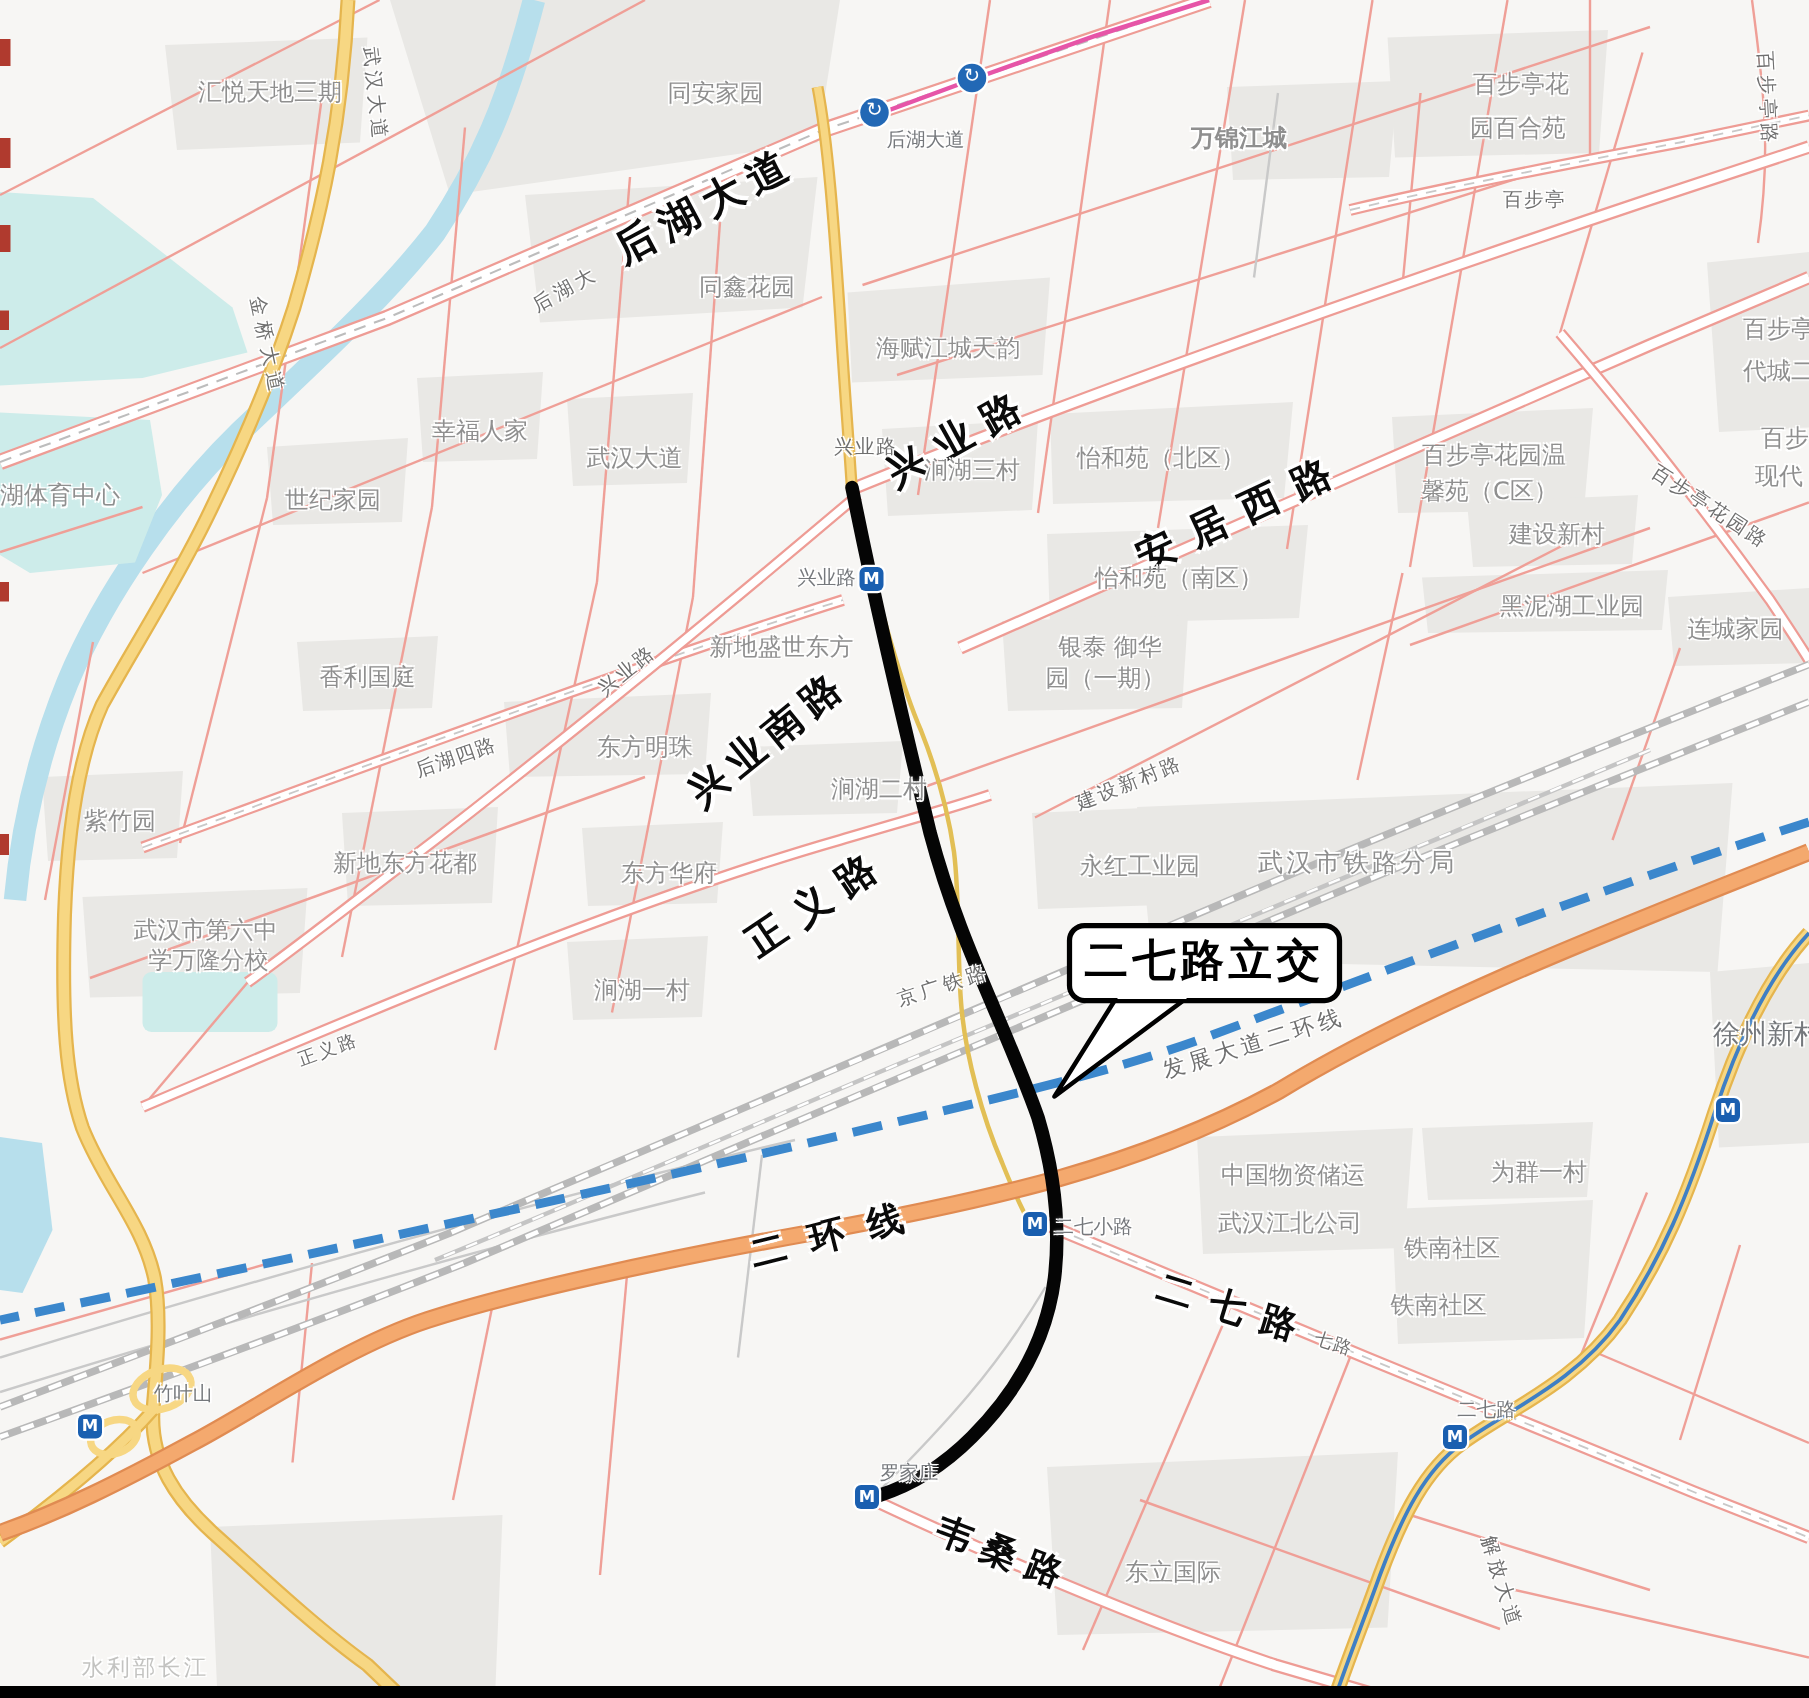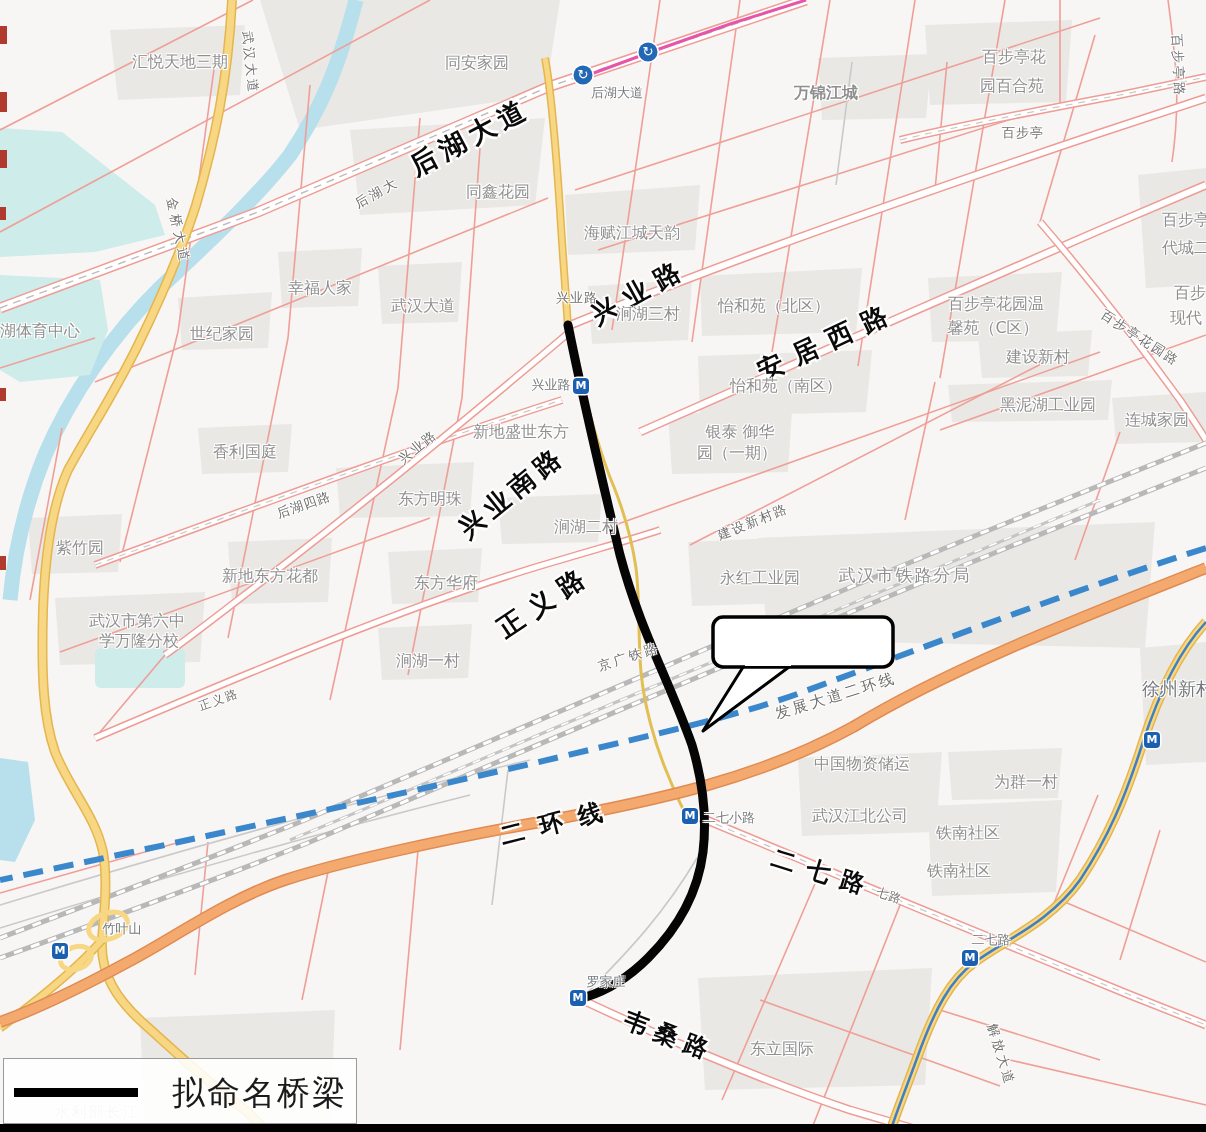--- a/index.html
+++ b/index.html
@@ -288,37 +288,34 @@
       <div class="label poi" style="left: 993px; top: 328px; transform: translate(-50%, -50%) rotate(0deg);">馨苑（C区）</div>
       <div class="label poi" style="left: 1186px; top: 220px; transform: translate(-50%, -50%) rotate(0deg);">百步亭</div>
       <div class="label poi" style="left: 1186px; top: 248px; transform: translate(-50%, -50%) rotate(0deg);">代城二</div>
       <div class="label poi" style="left: 1190px; top: 293px; transform: translate(-50%, -50%) rotate(0deg);">百步</div>
       <div class="label poi" style="left: 1186px; top: 318px; transform: translate(-50%, -50%) rotate(0deg);">现代</div>
       <div class="label poi" style="left: 905px; top: 575px; font-size: 17px; letter-spacing: 2px; transform: translate(-50%, -50%) rotate(0deg);">武汉市铁路分局</div>
       <div class="label poi" style="left: 760px; top: 578px; transform: translate(-50%, -50%) rotate(0deg);">永红工业园</div>
       <div class="label poi" style="left: 137px; top: 621px; transform: translate(-50%, -50%) rotate(0deg);">武汉市第六中</div>
       <div class="label poi" style="left: 139px; top: 641px; transform: translate(-50%, -50%) rotate(0deg);">学万隆分校</div>
       <div class="label poi" style="left: 428px; top: 661px; transform: translate(-50%, -50%) rotate(0deg);">涧湖一村</div>
-      <div class="label poi" style="left: 862px; top: 764px; transform: translate(-50%, -50%) rotate(0deg);">中国物资储运</div>
+      <div class="label poi" style="left: 862px; top: 784px; transform: translate(-50%, -50%) rotate(0deg);">中国物资储运</div>
       <div class="label poi" style="left: 860px; top: 816px; transform: translate(-50%, -50%) rotate(0deg);">武汉江北公司</div>
       <div class="label poi" style="left: 990px; top: 782px; transform: translate(-50%, -50%) rotate(0deg); margin-left: 36px;">为群一村</div>
       <div class="label poi" style="left: 968px; top: 833px; transform: translate(-50%, -50%) rotate(0deg);">铁南社区</div>
       <div class="label poi" style="left: 959px; top: 871px; transform: translate(-50%, -50%) rotate(0deg);">铁南社区</div>
       <div class="label poi" style="left: 782px; top: 1029px; transform: translate(-50%, -50%) rotate(0deg); margin-top: 20px;">东立国际</div>
       <div class="label faded" style="left: 97px; top: 1112px; font-size: 15px; letter-spacing: 2px; transform: translate(-50%, -50%) rotate(0deg);">水利部长江</div>
       <div class="swirl" style="pointer-events: auto; left: 583px; top: 75px;">↻</div>
       <div class="swirl" style="pointer-events: auto; left: 648px; top: 52px;">↻</div>
       <div class="micon" style="pointer-events: auto; left: 581px; top: 386px;">M</div>
       <div class="micon" style="pointer-events: auto; left: 690px; top: 816px;">M</div>
       <div class="micon" style="pointer-events: auto; left: 578px; top: 998px;">M</div>
       <div class="micon" style="pointer-events: auto; left: 60px; top: 951px;">M</div>
       <div class="micon" style="pointer-events: auto; left: 970px; top: 958px;">M</div>
       <div class="micon" style="pointer-events: auto; left: 1152px; top: 740px;">M</div>
     </div>
 
-
-  <div id="legend">
-    <div class="swatch"></div>
-    <div class="legend-text">拟命名桥梁</div>
-  </div>
+  <div id="callout-label" style="left:803px;top:641px;">二七路立交</div>
+
 
   <div id="bottom-bar"></div>
 </div>
 
 </body></html>

